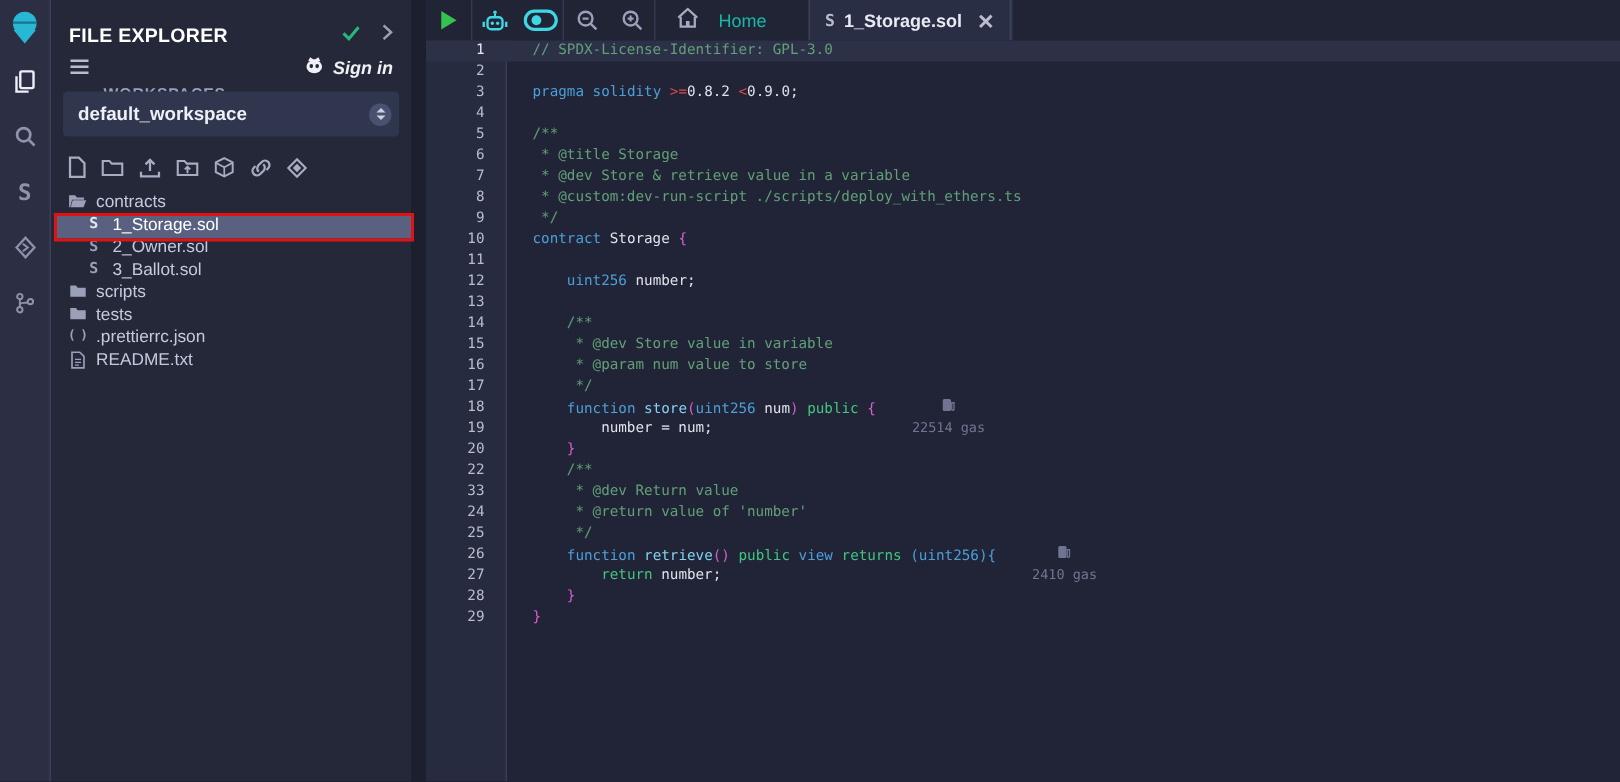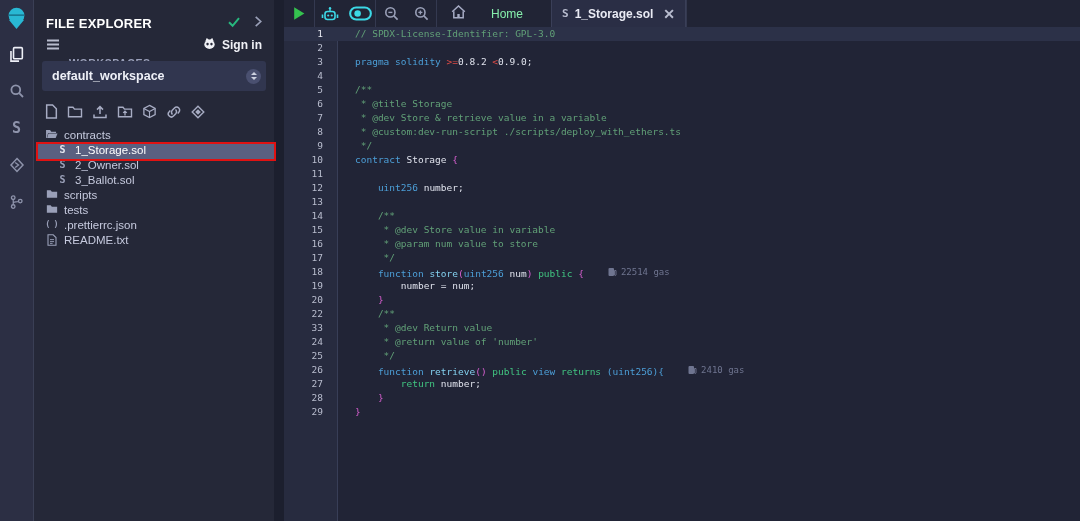--- a/index.html
+++ b/index.html
@@ -26,21 +26,21 @@
   .ab-s { font-family:"DejaVu Sans Mono",monospace; font-weight:bold; font-size:15px; }
 
   
   .file-panel { width:240px; flex:none; background:#252838; display:flex; flex-direction:column; }
   .fp-header { height:26px; flex:none; display:flex; align-items:flex-start; padding:16px 12px; }
   .fp-title { flex:1; color:#ffffff; font-weight:bold; font-size:13px; letter-spacing:.2px; }
   .fp-hicon { margin-left:13px; display:flex; align-items:center; cursor:pointer; }
   .fp-workspaces { height:25px; flex:none; display:flex; align-items:center; padding:0 12px; color:#9aa0bb; }
   .ws-burger { margin-right:9px; display:flex; cursor:pointer; color:#b8bccd; }
   .ws-label { flex:1; font-size:10.5px; letter-spacing:.6px; font-weight:bold;margin-top:36px; }
-  .signin { display:flex; align-items:center; gap:5px; color:#f0f1f6; font-size:12px; font-weight:bold; cursor:pointer; }
+  .signin { display:flex; align-items:center; gap:5px; color:#f0f1f6; font-size:12px; font-weight:bold; cursor:pointer;font-style:italic; }
   .fp-dropdown {
     margin:4px 8px 0 8px; height:30px; flex:none; background:#31364f; border-radius:3px;
     display:flex; align-items:center; padding:0 5px 0 10px; cursor:pointer;
   }
   .fp-dropdown .val { flex:1; color:#eef0f7; font-size:12.5px; font-weight:bold; }
   .dd-caret { width:15px; height:15px; border-radius:50%; background:#4a5070; display:flex; align-items:center; justify-content:center; color:#cdd1e0; }
   .fp-toolbar { display:flex; align-items:center; gap:9px; padding:13px 0 0 11px; color:#a7acc3; flex:none; }
   .fp-toolbar .tb-icon { display:flex; cursor:pointer; }
   .fp-tree { margin-top:10px; font-size:11.5px; color:#c6cade; }
   .tree-row {
@@ -55,21 +55,21 @@
   .tree-icon .glyph { font-family:"DejaVu Sans Mono",monospace; font-size:10px; font-weight:bold; }
   .tree-icon .glyph.sm { font-size:8.5px; letter-spacing:-1px; }
 
   
   .gap { width:10px; flex:none; background:#1c1f2e; }
   .main { flex:1; display:flex; flex-direction:column; min-width:0; }
   .topbar { height:27px; flex:none; background:#212435; display:flex; align-items:stretch; }
   .tb-btn { width:30px; display:flex; align-items:center; justify-content:center; cursor:pointer; color:#9aa0b8; }
   .tb-btn.teal { color:#3cd8e6; }
   .tb-sep { width:1px; background:#343950; margin:0; }
-  .home-tab { display:flex; align-items:center; gap:25px; padding:0 28px 0 14px; color:#86efac; font-size:12px; cursor:pointer; }
+  .home-tab { display:flex; align-items:center; gap:13px; padding:0 28px 0 14px; color:#14b8a6; font-size:12px; cursor:pointer; }
   .file-tab {
     display:flex; align-items:center; gap:6px; padding:0 10px; cursor:pointer;
     background:#2a2e45; border-left:1px solid #3a3f58; border-right:1px solid #3a3f58;
     color:#e9ebf4; font-size:12px; font-weight:bold;
   }
   .file-tab .tab-s { color:#b9bdcf; font-family:"DejaVu Sans Mono",monospace; font-weight:bold; font-size:11px; }
   .tab-close { color:#b9bdcf; font-size:14px; margin-left:4px; cursor:pointer; line-height:1; }
 
   .editor { flex:1; position:relative; background:#212436; font-family:"DejaVu Sans Mono",monospace; font-size:9.5px; cursor:text; }
   .gutter-bg { position:absolute; left:0; top:0; bottom:0; width:54px; background:#272b3f; border-right:1px solid #383e57; }
@@ -80,21 +80,21 @@
   .line.current .ln { color:#e8eaf2; }
   .lc { flex:1; padding-left:17px; }
   .tok.cm { color:#61a077; }
   .tok.kw { color:#4c9fd8; }
   .tok.op { color:#df4b46; }
   .tok.tx { color:#dfe2ec; }
   .tok.fn { color:#84d2f0; }
   .tok.gr { color:#41c581; }
   .tok.pk { color:#d75fd0; }
   .tok.bl { color:#4c9fd8; }
-  .gas { color:#6f7590; margin-left:24px; font-size:9px; display:inline-flex; align-items:center; gap:4px; }
+  .gas { color:#6f7590; margin-left:24px; font-size:9px; display:inline-flex; align-items:center; gap:4px;flex-direction:column; }
   .gas svg { display:inline-block; }
 </style>
 </head>
 <body>
 
 <div class="app">
 
   <div class="activity-bar">
     <div class="ab-logo">
         <svg width="23" height="25" viewBox="0 0 24 26">

